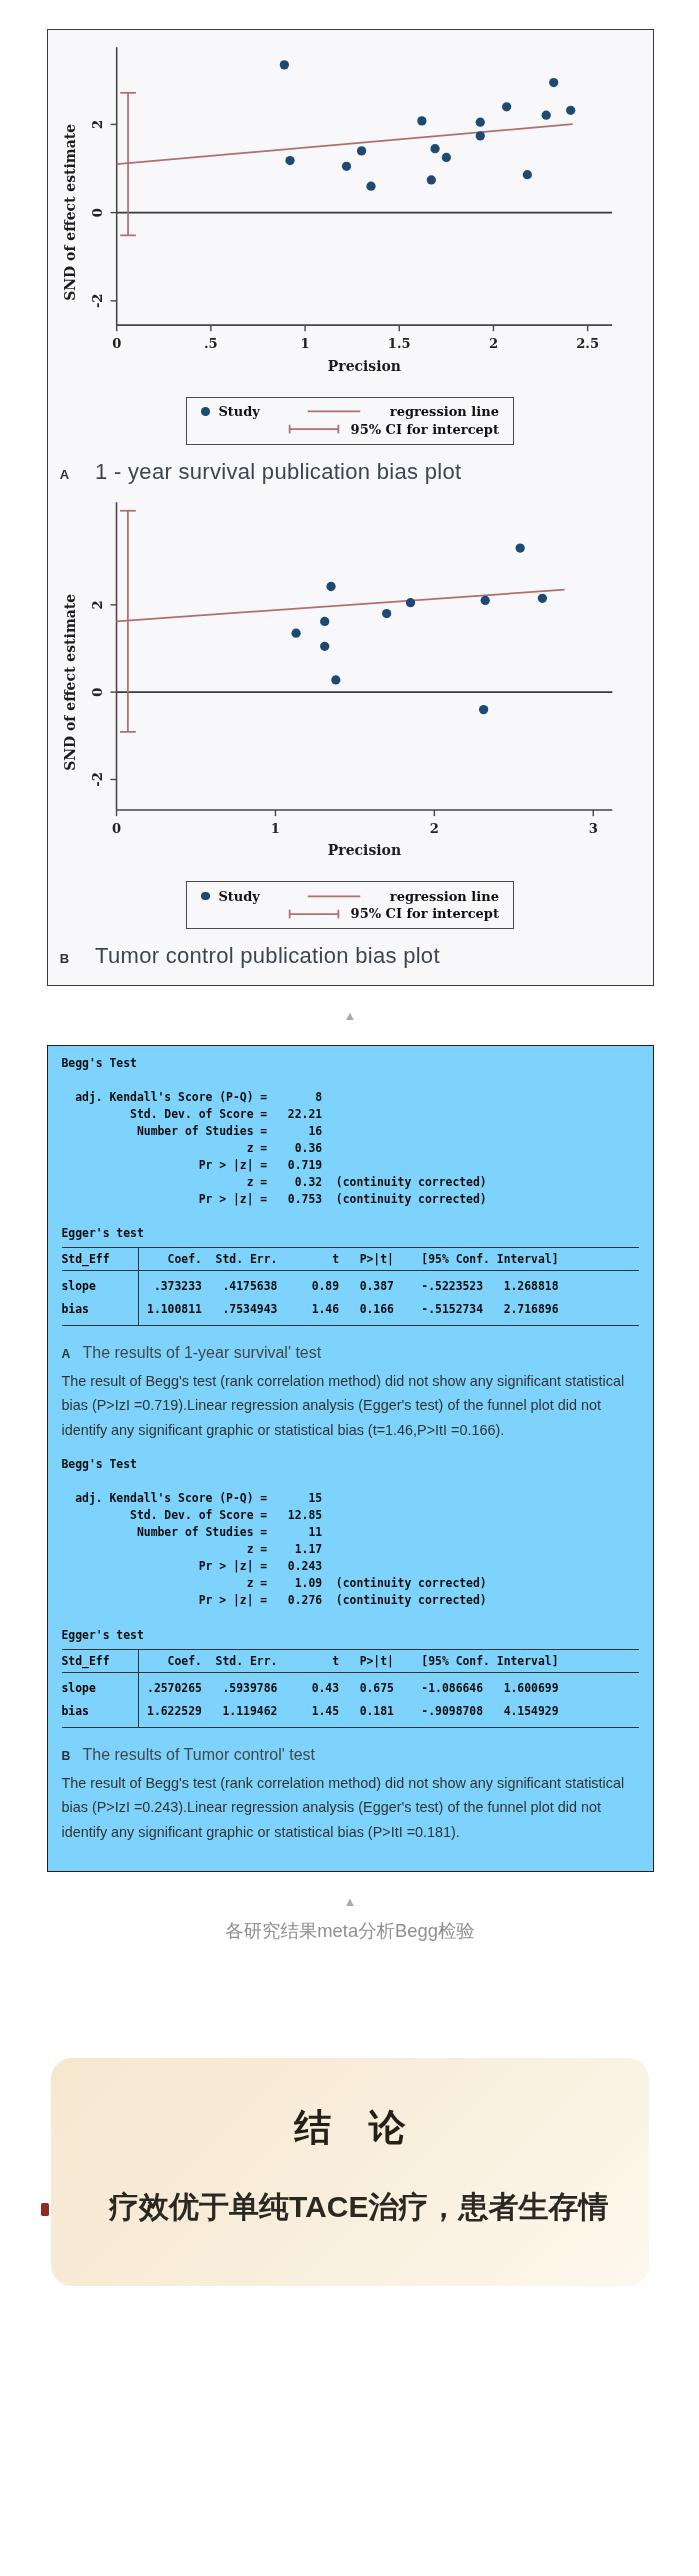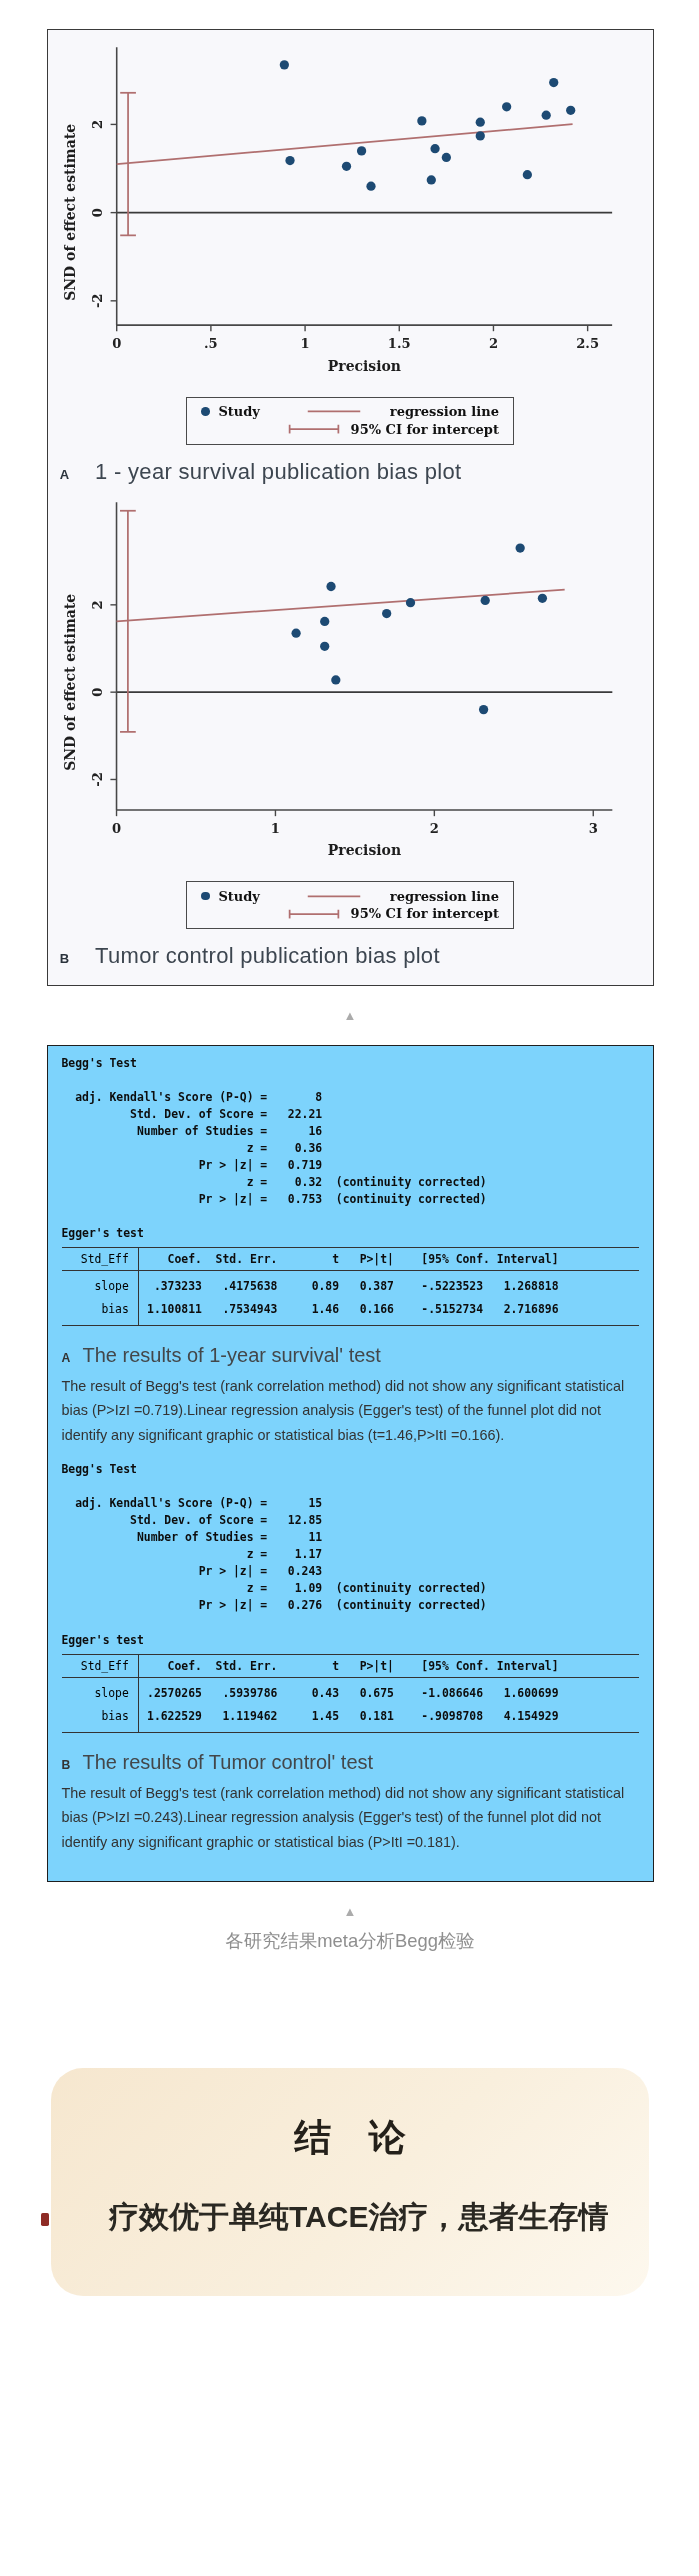--- a/index.html
+++ b/index.html
@@ -57,39 +57,39 @@
     font-size:11.4px;line-height:17px;color:#0d0d0d;margin:0;
   }
   .begg{margin:7px 0 0;}
   .egger-label{margin:17.5px 0 5.2px;}
   .stata-table{
     border-top:1.7px solid #333;border-bottom:1.7px solid #333;margin:3.5px 0 1.7px;
   }
   .stata-row{display:flex;}
   .stata-row .c1{
     width:77px;box-sizing:border-box;border-right:1.7px solid #333;
-    text-align:right;padding:2.6px 8.7px 2.6px 0;flex:none;
-    font-family:"DejaVu Sans Mono", monospace;font-weight:400;font-size:11.4px;line-height:17px;
+    text-align:left;padding:2.6px 8.7px 2.6px 0;flex:none;
+    font-family:"DejaVu Sans Mono", monospace;font-weight:700;font-size:11.4px;line-height:17px;
   }
   .stata-row .c2{padding:2.6px 0 2.6px 1.7px;}
   .stata-row.head{border-bottom:1.7px solid #333;}
   .stata-row.first .c1,.stata-row.first .c2{padding-top:7px;}
   .stata-row.last .c1,.stata-row.last .c2{padding-bottom:7.9px;}
 
   .sec-heading{display:flex;align-items:baseline;margin:17.5px 0 1.7px;}
   .sec-label{font-size:12.2px;font-weight:700;color:#333;margin-right:12.2px;}
-  .sec-heading .t{font-size:20px;color:#43474a;}
+  .sec-heading .t{font-size:16px;color:#43474a;}
   .para{
     font-size:14.4px;color:#333;line-height:24.5px;margin:7px 0 14px;
   }
 
   
   .conclusion{
     position:relative;width:598px;box-sizing:border-box;
-    margin:115px auto 0;border-radius:32px;
+    margin:115px auto 0;border-radius:21px;
     background:linear-gradient(135deg,#f6e7cf 0%,#f9efdd 55%,#fdf8ee 100%);
     padding:45px 58px 52px;
   }
   .conclusion .accent{
     position:absolute;left:-10.5px;top:145px;width:8.7px;height:13px;
     background:#8e2b25;border-radius:1.7px;
   }
   .conclusion h2{
     margin:0 0 26px;text-align:center;
     font-family:"DejaVu Serif", serif;font-weight:700;font-size:37px;

